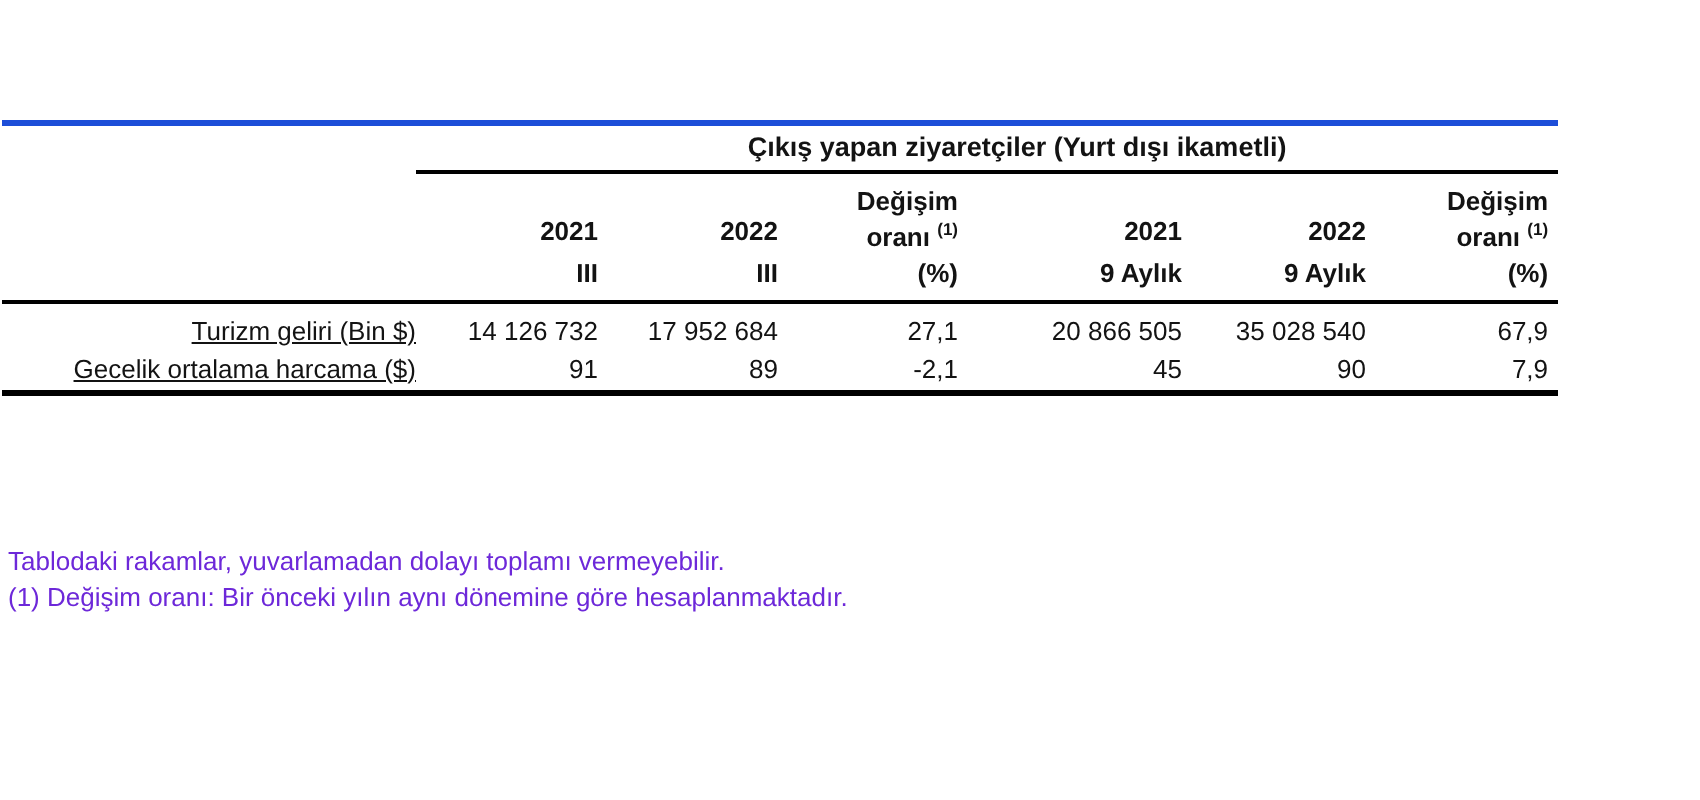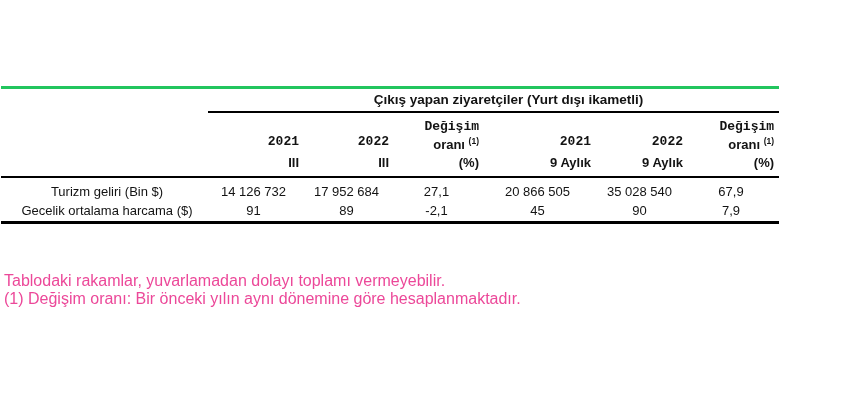--- a/index.html
+++ b/index.html
@@ -8,25 +8,25 @@
     width: 850px; height: 400px;
     background: #ffffff;
     font-family: "Liberation Sans", sans-serif;
     color: #111111;
     overflow: hidden;
   }
   .sheet { position: relative; width: 850px; height: 400px; background: #ffffff; }
 
   table.stat-table {
     position: absolute;
-    top: 86px; left: 1px;
+    top: 60px; left: 1px;
     width: 778px;
     border-collapse: collapse;
     table-layout: fixed;
-    border-top: 3px solid #22c55e;
+    border-top: 3px solid #1d4ed8;
     border-bottom: 3px solid #000;
   }
   th, td { padding: 0; font-size: 13px; color: #131313; }
 
   
   th.corner { border-bottom: none; }
   th.span-head {
     border-bottom: 2px solid #000;
     font-weight: bold;
     font-size: 13.5px;
@@ -41,48 +41,49 @@
   tr.head-row th {
     border-bottom: 2px solid #000;
     height: 65px;
     vertical-align: bottom;
     text-align: right;
     font-weight: bold;
     padding: 0 5px 3px 0;
     white-space: nowrap;
   }
   tr.head-row th.label-col { border-bottom: 2px solid #000; }
-  .h-l1  { line-height: 21px; font-family: Liberation Mono, monospace; }
+  .h-l1  { line-height: 21px; }
   .h-l1b { line-height: 15px; }
   .h-l1b:empty { display: none; }
   .h-l2  { line-height: 21px; }
   sup.fnmark { font-size: 8.5px; vertical-align: super; line-height: 0; }
 
   
   tbody td {
     height: 23px;
-    text-align: center;
+    text-align: right;
     padding-right: 5px;
     vertical-align: middle;
     white-space: nowrap;
   }
   tbody tr:first-child td { padding-top: 6px; }
   tbody td.row-label {
-    text-align: center;
+    text-align: right;
     padding-left: 5px;
     padding-right: 0;
+    text-decoration: underline;
   }
 
   
   .footnotes {
     position: absolute;
     top: 272px; left: 4px;
-    font-size: 16px;
+    font-size: 13px;
     line-height: 17.5px;
-    color: #ec4899;
+    color: #6d28d9;
   }
 </style>
 </head>
 <body>
 
 <div class="sheet">
 
   <table class="stat-table">
     <colgroup>
       <col style="width:207px">

